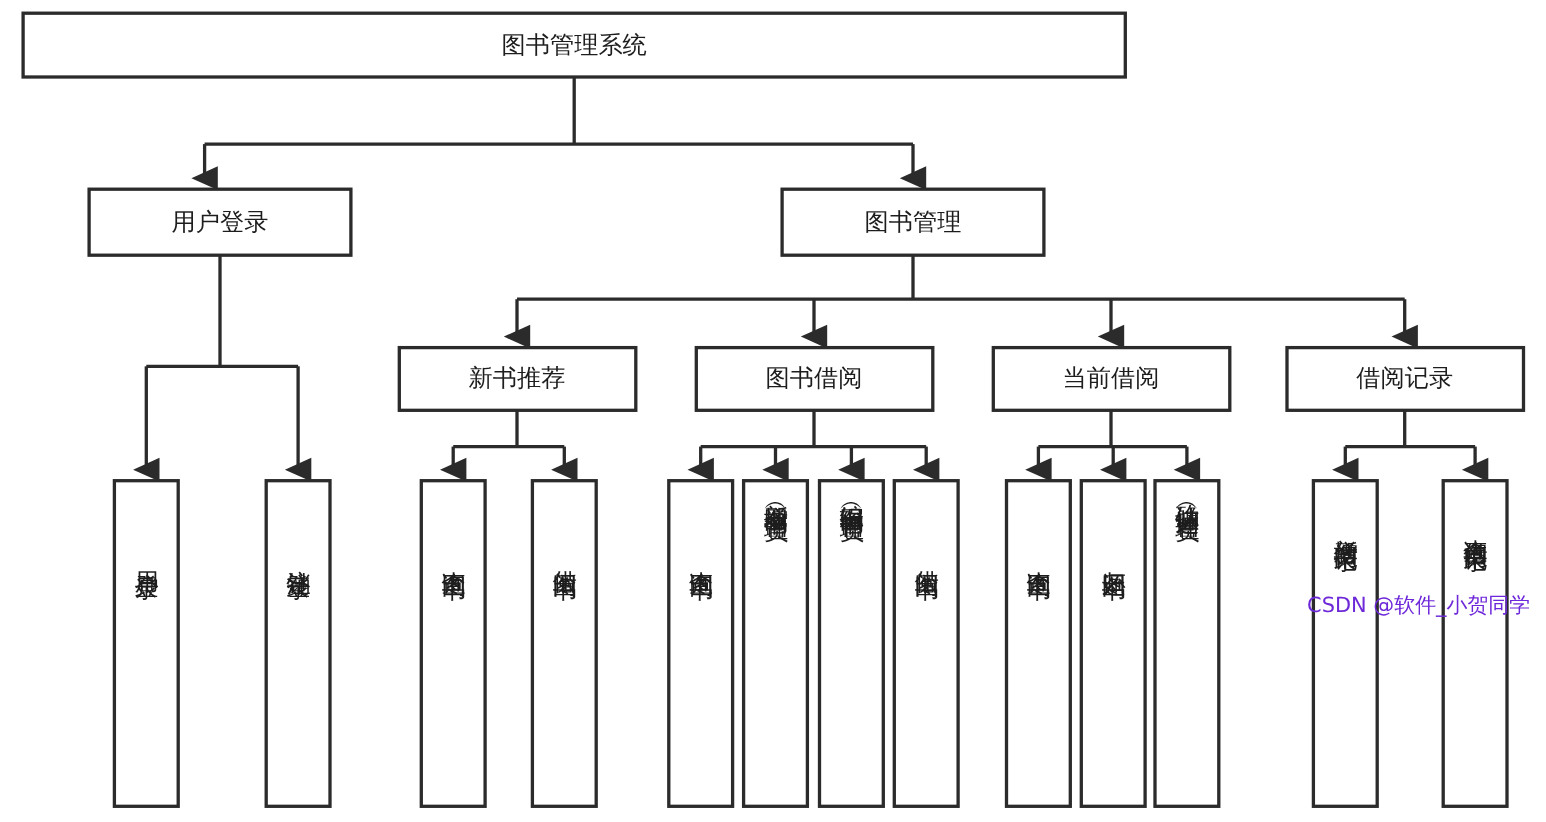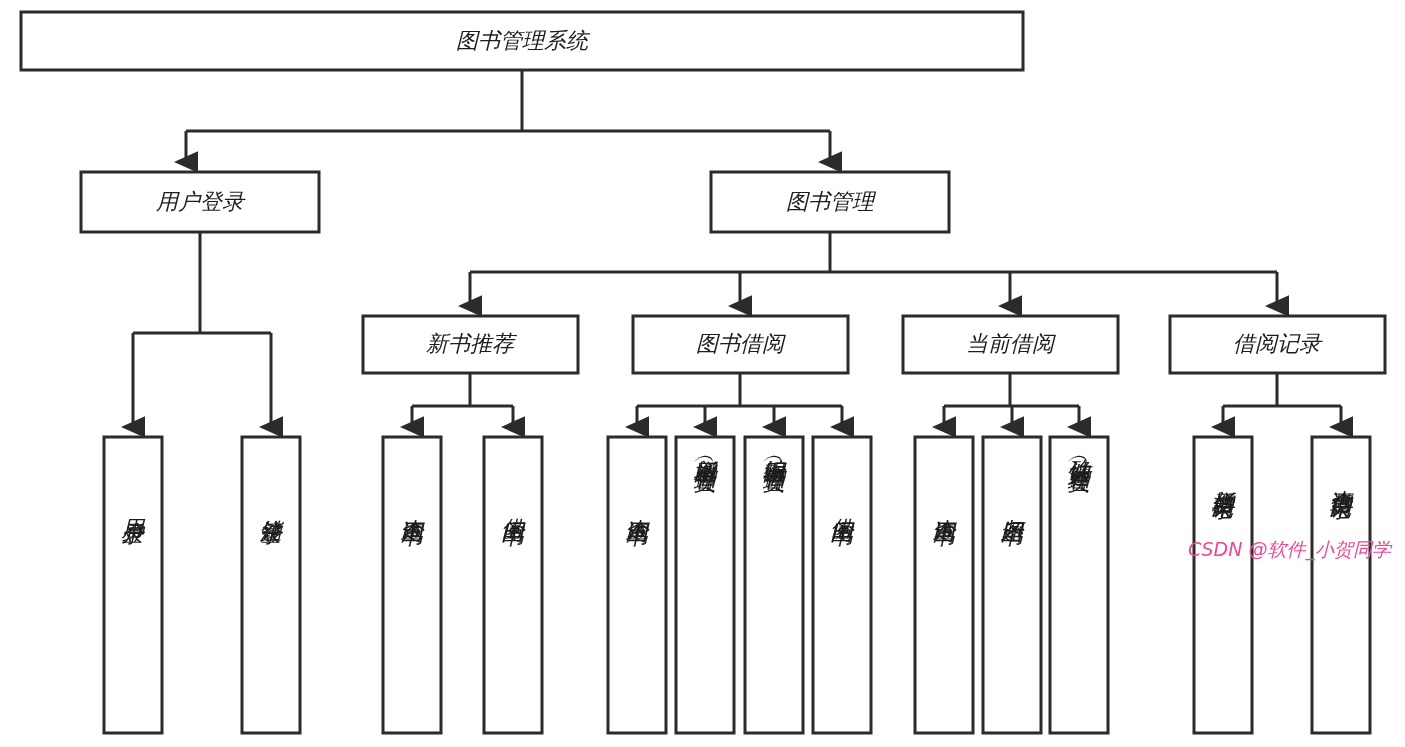--- a/index.html
+++ b/index.html
@@ -10,21 +10,20 @@
   body {
     width: 1405px;
     height: 747px;
     font-family: "DejaVu Sans", "Liberation Sans", sans-serif;
     overflow: hidden;
   }
   #diagram-root {
     position: relative;
     width: 1405px;
     height: 569px;
-    font-style: italic;
   }
   svg#flowchart {
     display: block;
     width: 1405px;
     height: 747px;
   }
   .node-box {
     fill: #ffffff;
     stroke: #2b2b2b;
     stroke-width: 3;
@@ -47,21 +46,21 @@
   }
   .conn {
     stroke: #2b2b2b;
     stroke-width: 3;
     fill: none;
   }
   .watermark {
     position: absolute;
     right: 14px;
     bottom: 6px;
-    color: #ec4899;
+    color: #6d28d9;
     font-size: 19px;
     font-family: "DejaVu Sans", "Liberation Sans", sans-serif;
     white-space: nowrap;
     user-select: none;
   }
 </style>
 </head>
 <body>
 
 <div id="diagram-root">

